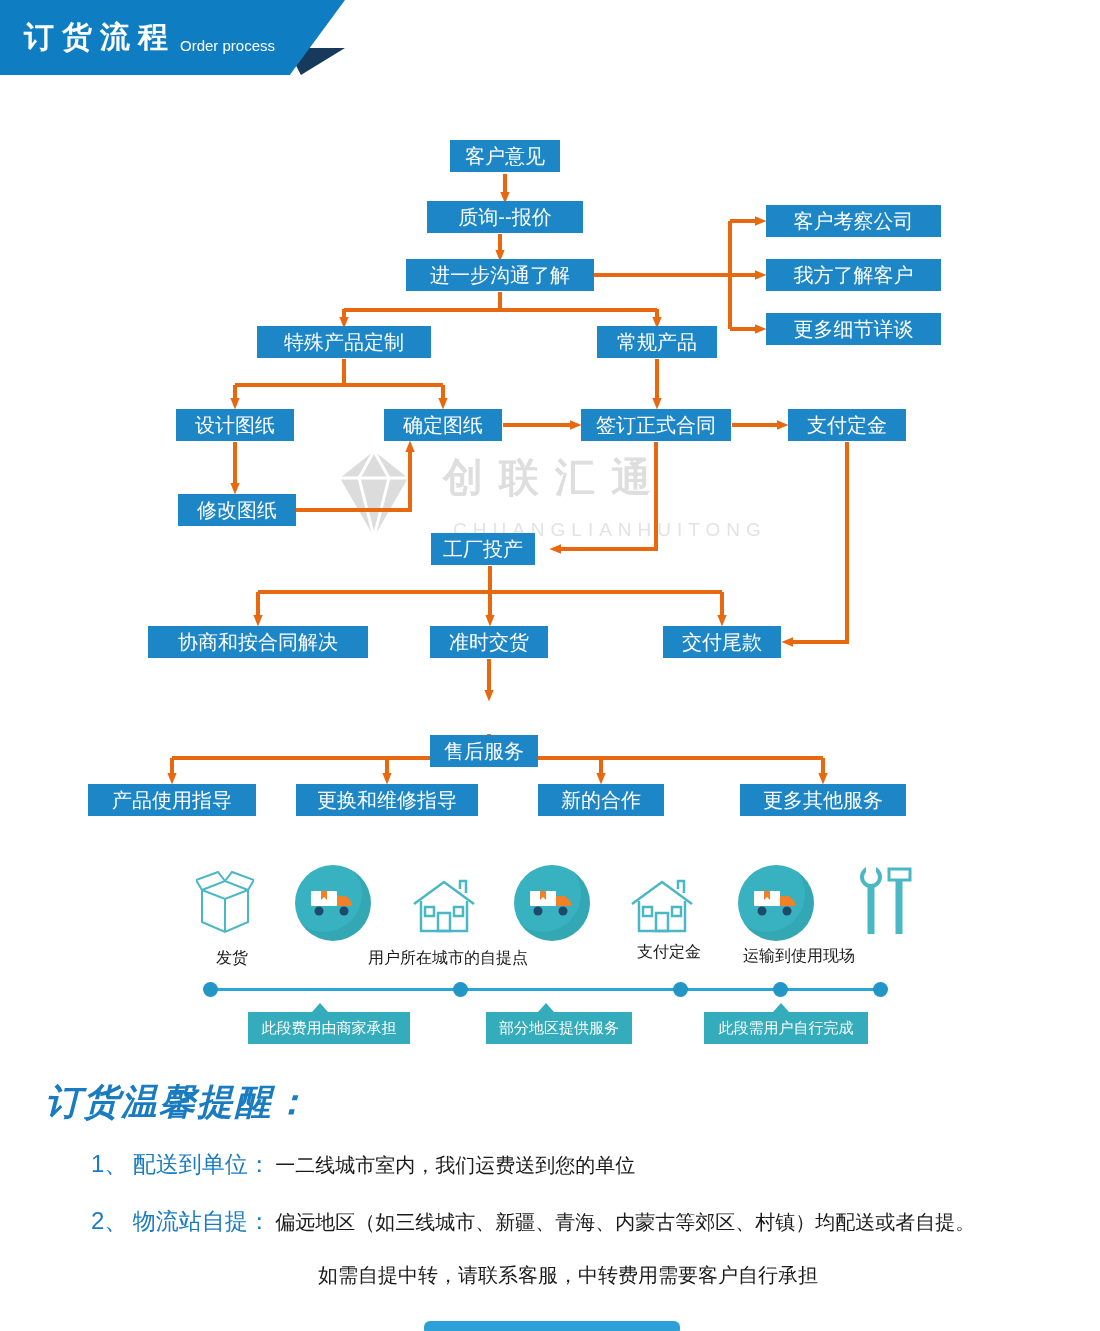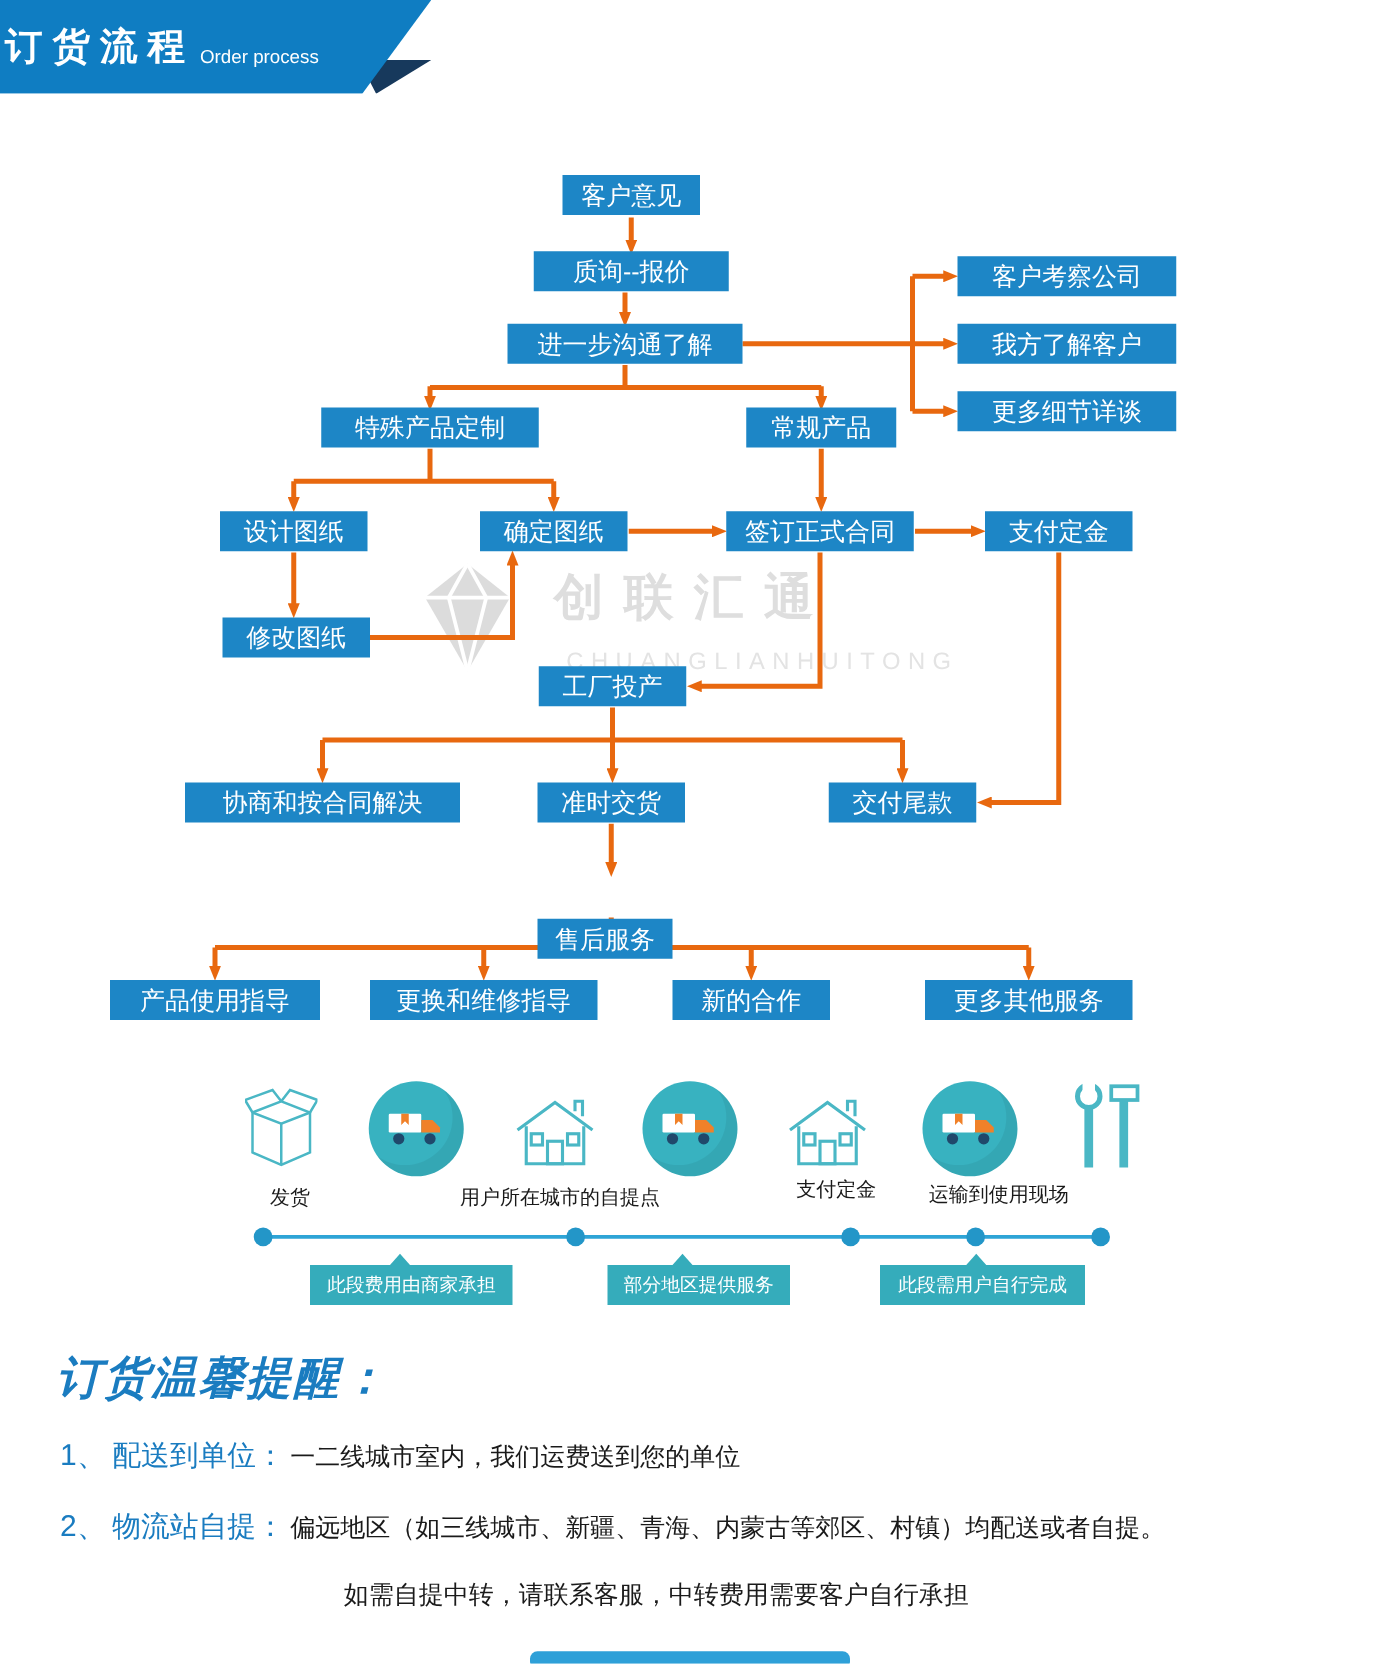--- a/index.html
+++ b/index.html
@@ -2,21 +2,21 @@
 <html><head>
 <meta charset="utf-8">
 <style>
   * { margin:0; padding:0; box-sizing:border-box; }
   body { font-family:"Liberation Sans","DejaVu Sans",sans-serif; background:#fff; }
   .page { position:relative; width:1100px; height:1331px; background:#fff; overflow:hidden; }
 
   
   .ribbon { position:absolute; left:0; top:0; width:345px; height:75px; background:#0f7dc2;
             clip-path:polygon(0 0,100% 0,84% 100%,0 100%); display:flex; align-items:center; z-index:4; }
-  .ribbon-title { color:#fff; font-size:30px; font-weight:bold; letter-spacing:8px; margin-left:4px; white-space:nowrap; }
+  .ribbon-title { color:#fff; font-size:30px; font-weight:bold; letter-spacing:8px; margin-left:24px; white-space:nowrap; }
   .ribbon-sub { color:#fff; font-size:15px; margin-left:4px; margin-top:16px; white-space:nowrap; }
   .ribbon-fold { position:absolute; left:287px; top:48px; width:58px; height:27px; background:#17395c;
                  clip-path:polygon(0 0,100% 0,24% 100%); z-index:3; }
 
   
   .watermark { position:absolute; left:325px; top:443px; width:460px; z-index:1; }
   .wm-logo { position:absolute; left:3px; top:5px; }
   .wm-text { position:absolute; left:118px; top:7px; font-size:40px; font-weight:bold; color:#dedede; letter-spacing:16px; white-space:nowrap; }
   .wm-sub  { position:absolute; left:128px; top:76px; font-size:19px; color:#e3e3e3; letter-spacing:6px; white-space:nowrap; }
 
@@ -38,21 +38,21 @@
   .dot { position:absolute; top:982px; width:15px; height:15px; border-radius:50%; background:#2396c8; }
 
   
   .flag { position:absolute; height:32px; background:#35acbb; color:#fff; font-size:15px;
           display:flex; align-items:center; justify-content:center; white-space:nowrap; }
   .flag-notch { position:absolute; top:-9px; width:0; height:0;
                 border-left:8px solid transparent; border-right:8px solid transparent; border-bottom:9px solid #35acbb; }
 
   
   .rem-title { position:absolute; left:45px; top:1078px; font-size:36px; font-weight:bold; color:#1a7cc0; letter-spacing:2px;font-style:italic; }
-  .rem-line { position:absolute; white-space:nowrap; }
+  .rem-line { position:absolute; white-space:nowrap;margin-left:43px; }
   .rem-num   { font-size:24px; color:#1a7cc0; }
   .rem-label { font-size:23px; color:#1a7cc0; }
   .rem-text  { font-size:20px; color:#1a1a1a; }
 
   .footer-bar { position:absolute; left:424px; top:1321px; width:256px; height:14px; border-radius:6px; background:#2ea0d8; }
 </style>
 </head>
 <body>
 
 <div class="page">
@@ -121,21 +121,21 @@
   <div class="fbox" style="left:766px;top:205px;width:175px">客户考察公司</div>
   <div class="fbox" style="left:766px;top:259px;width:175px">我方了解客户</div>
   <div class="fbox" style="left:766px;top:313px;width:175px">更多细节详谈</div>
   <div class="fbox" style="left:257px;top:326px;width:174px">特殊产品定制</div>
   <div class="fbox" style="left:597px;top:326px;width:120px">常规产品</div>
   <div class="fbox" style="left:176px;top:409px;width:118px">设计图纸</div>
   <div class="fbox" style="left:384px;top:409px;width:118px">确定图纸</div>
   <div class="fbox" style="left:581px;top:409px;width:150px">签订正式合同</div>
   <div class="fbox" style="left:788px;top:409px;width:118px">支付定金</div>
   <div class="fbox" style="left:178px;top:494px;width:118px">修改图纸</div>
-  <div class="fbox" style="left:431px;top:533px;width:118px">工厂投产</div>
+  <div class="fbox" style="left:431px;top:533px;width:104px">工厂投产</div>
   <div class="fbox" style="left:148px;top:626px;width:220px">协商和按合同解决</div>
   <div class="fbox" style="left:430px;top:626px;width:118px">准时交货</div>
   <div class="fbox" style="left:663px;top:626px;width:118px">交付尾款</div>
   <div class="fbox" style="left:430px;top:735px;width:108px">售后服务</div>
   <div class="fbox" style="left:88px;top:784px;width:168px">产品使用指导</div>
   <div class="fbox" style="left:296px;top:784px;width:182px">更换和维修指导</div>
   <div class="fbox" style="left:538px;top:784px;width:126px">新的合作</div>
   <div class="fbox" style="left:740px;top:784px;width:166px">更多其他服务</div>
 
   <svg class="abs" style="left:196px;top:866px" width="58" height="72" viewBox="0 0 58 72">

